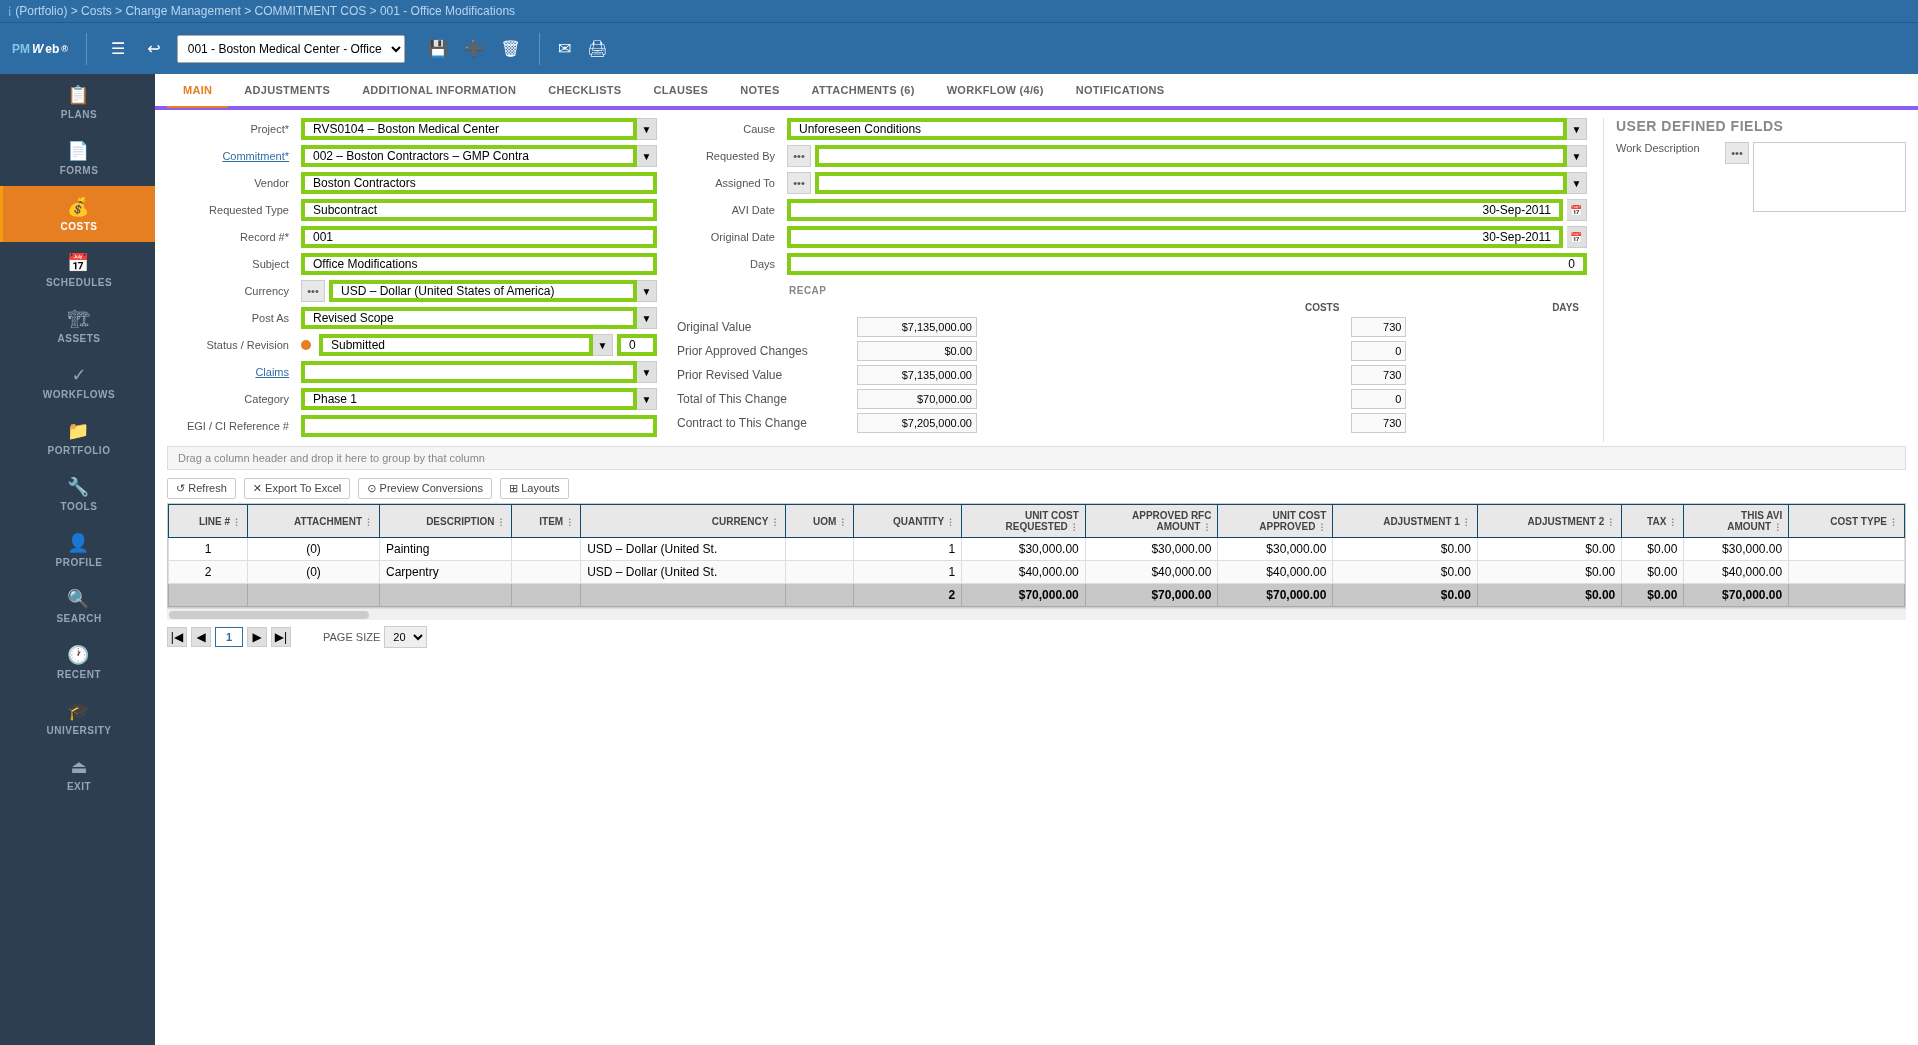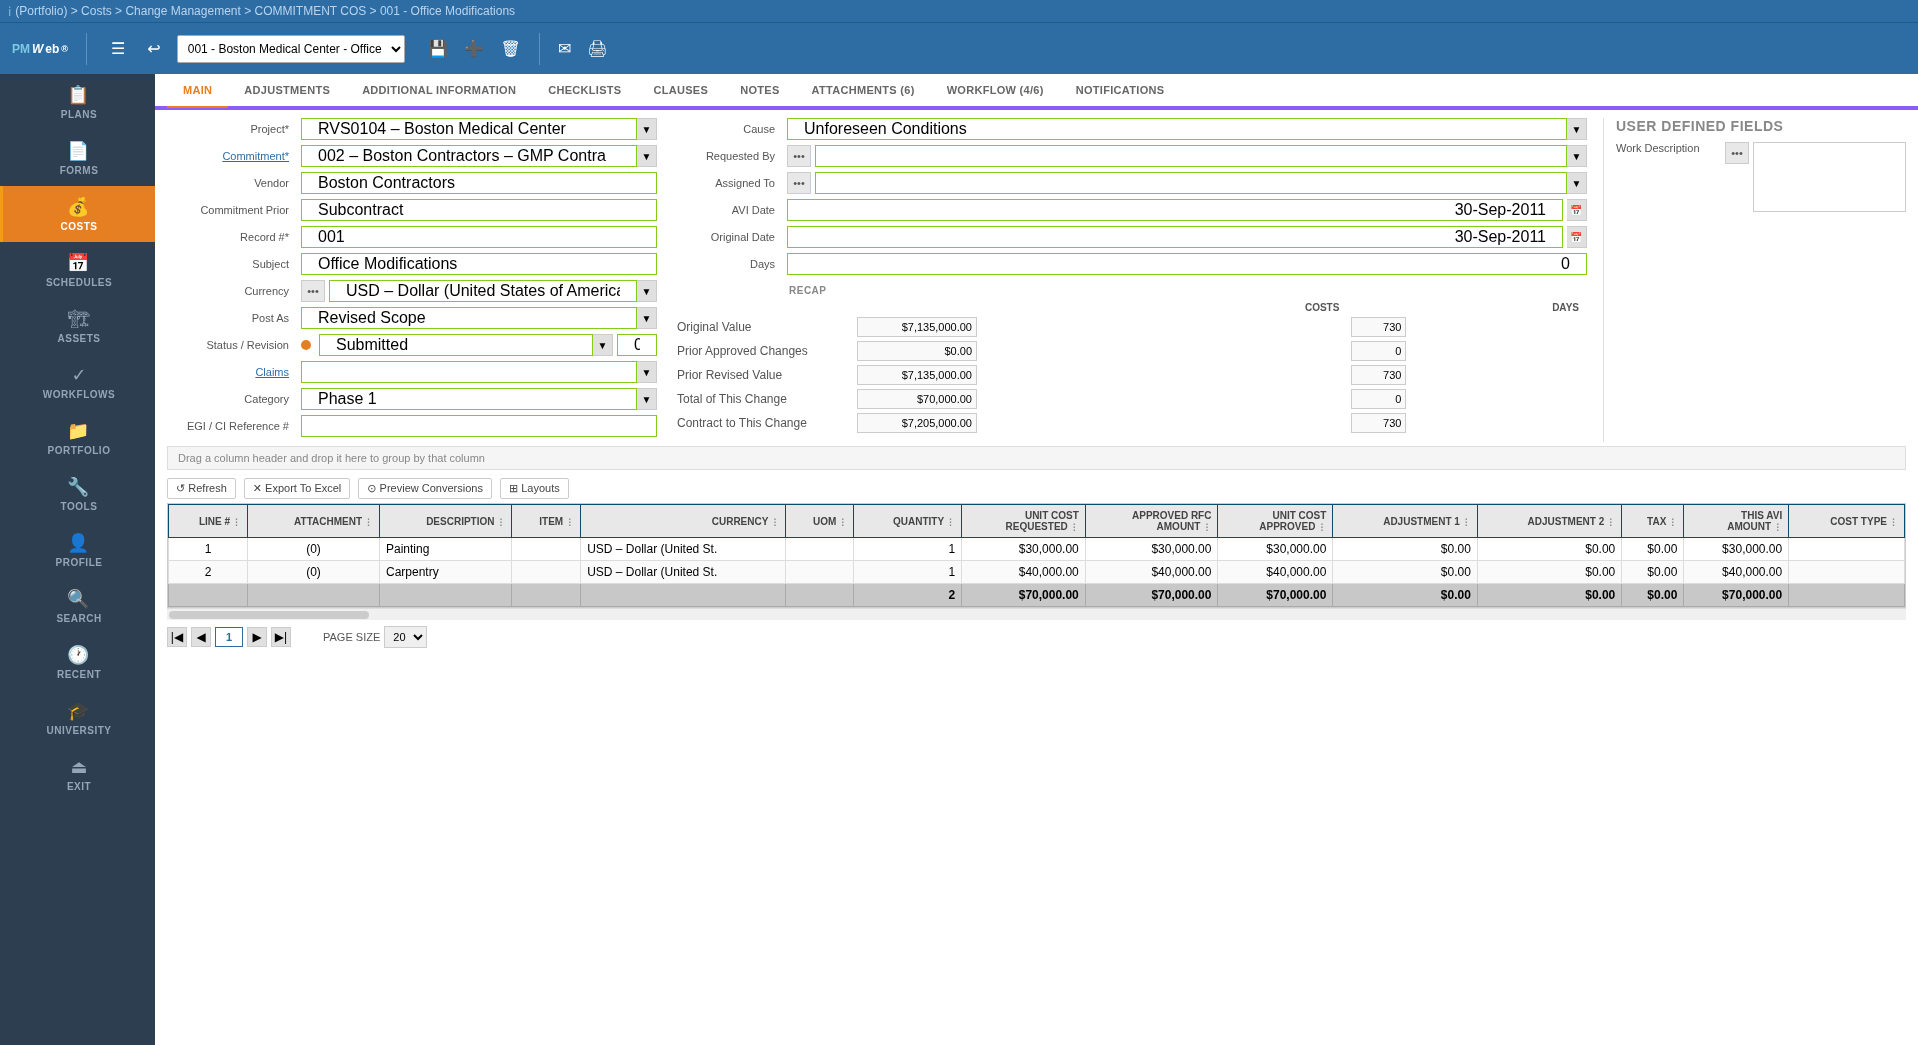--- a/index.html
+++ b/index.html
@@ -30,21 +30,21 @@
 
     
     .content { flex: 1; display: flex; flex-direction: column; background: white; overflow: hidden; }
 
     
     .tabs { display: flex; border-bottom: 4px solid #8b5cf6; background: white; padding: 0 12px; }
     .tab { padding: 10px 16px; cursor: pointer; color: #666; font-size: 11px; font-weight: bold; letter-spacing: 0.3px; border-bottom: 2px solid transparent; margin-bottom: -2px; text-transform: uppercase; }
     .tab.active { color: #e67e22; border-bottom: 2px solid #e67e22; }
     .form-row { display: flex; align-items: center; margin-bottom: 5px; gap: 4px; }
     .form-label { width: 130px; min-width: 130px; color: #555; font-size: 11px; text-align: right; padding-right: 8px; }
-    .form-input { flex: 1; height: 22px; border: 1px solid #84cc16; padding: 2px 16px; font-size: 16px; background: white; }
+    .form-input { flex: 1; height: 22px; border: 4px solid #84cc16; padding: 2px 8px; font-size: 12px; background: white; }
     .form-select-btn { height: 22px; width: 20px; background: #e0e0e0; border: 1px solid #ccc; border-left: none; cursor: pointer; font-size: 10px; display: flex; align-items: center; justify-content: center; }
     .input-with-btn { display: flex; flex: 1; }
     .input-with-btn .form-input { border-radius: 0; }
     .dots-btn { height: 22px; width: 24px; background: #e8e8e8; border: 1px solid #ccc; cursor: pointer; font-size: 11px; display: flex; align-items: center; justify-content: center; color: #555; }
     .link-label { color: #2e6da4; text-decoration: underline; cursor: pointer; }
     .status-dot { width: 10px; height: 10px; border-radius: 50%; background: #e67e22; margin-right: 4px; }
 
     
     .grid-section { padding: 0 12px 8px; flex: 1; overflow: hidden; }
     .drag-hint { background: #f5f5f5; border: 1px solid #ddd; padding: 5px 10px; font-size: 11px; color: #888; margin-bottom: 4px; }
@@ -192,21 +192,21 @@
             <button class="form-select-btn">▼</button>
           </div>
         </div>
 
         <div class="form-row">
           <span class="form-label">Vendor</span>
           <input class="form-input" type="text" value="Boston Contractors" style="flex: 1 1 0%;">
         </div>
 
         <div class="form-row">
-          <span class="form-label">Commitment Prior</span>
+          <span class="form-label">Requested Type</span>
           <input class="form-input" type="text" value="Subcontract" style="flex: 1 1 0%;">
         </div>
 
         <div class="form-row">
           <span class="form-label">Record #*</span>
           <input class="form-input" type="text" style="flex: 1 1 0%;" value="001">
         </div>
 
         <div class="form-row">
           <span class="form-label">Subject</span>

